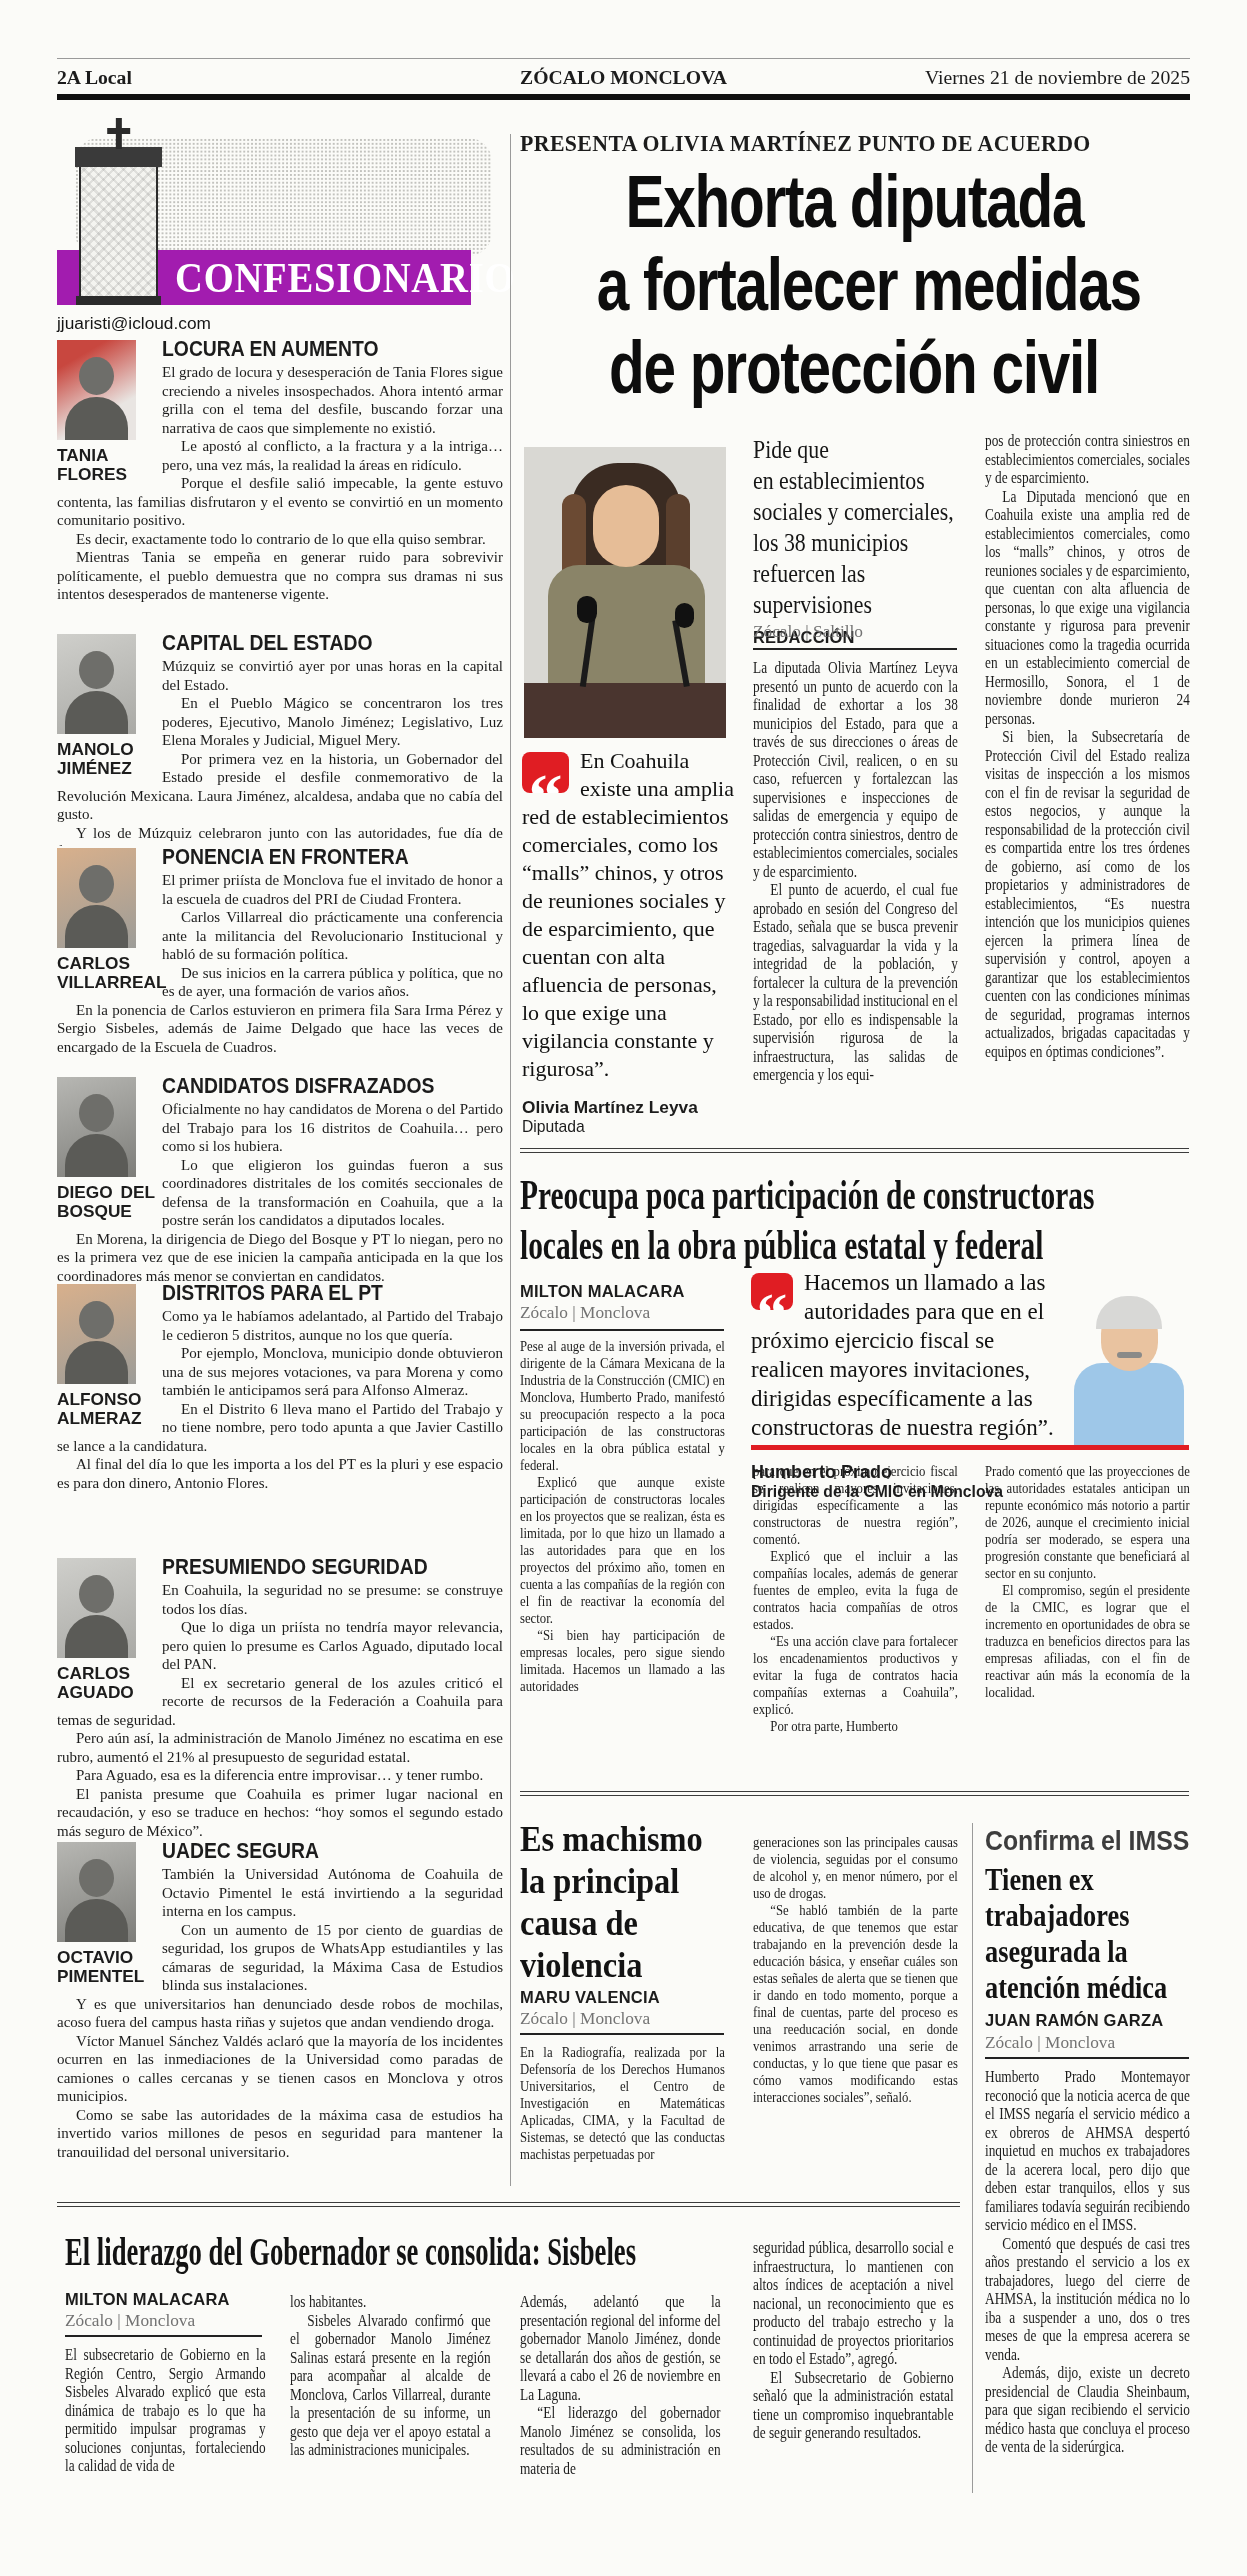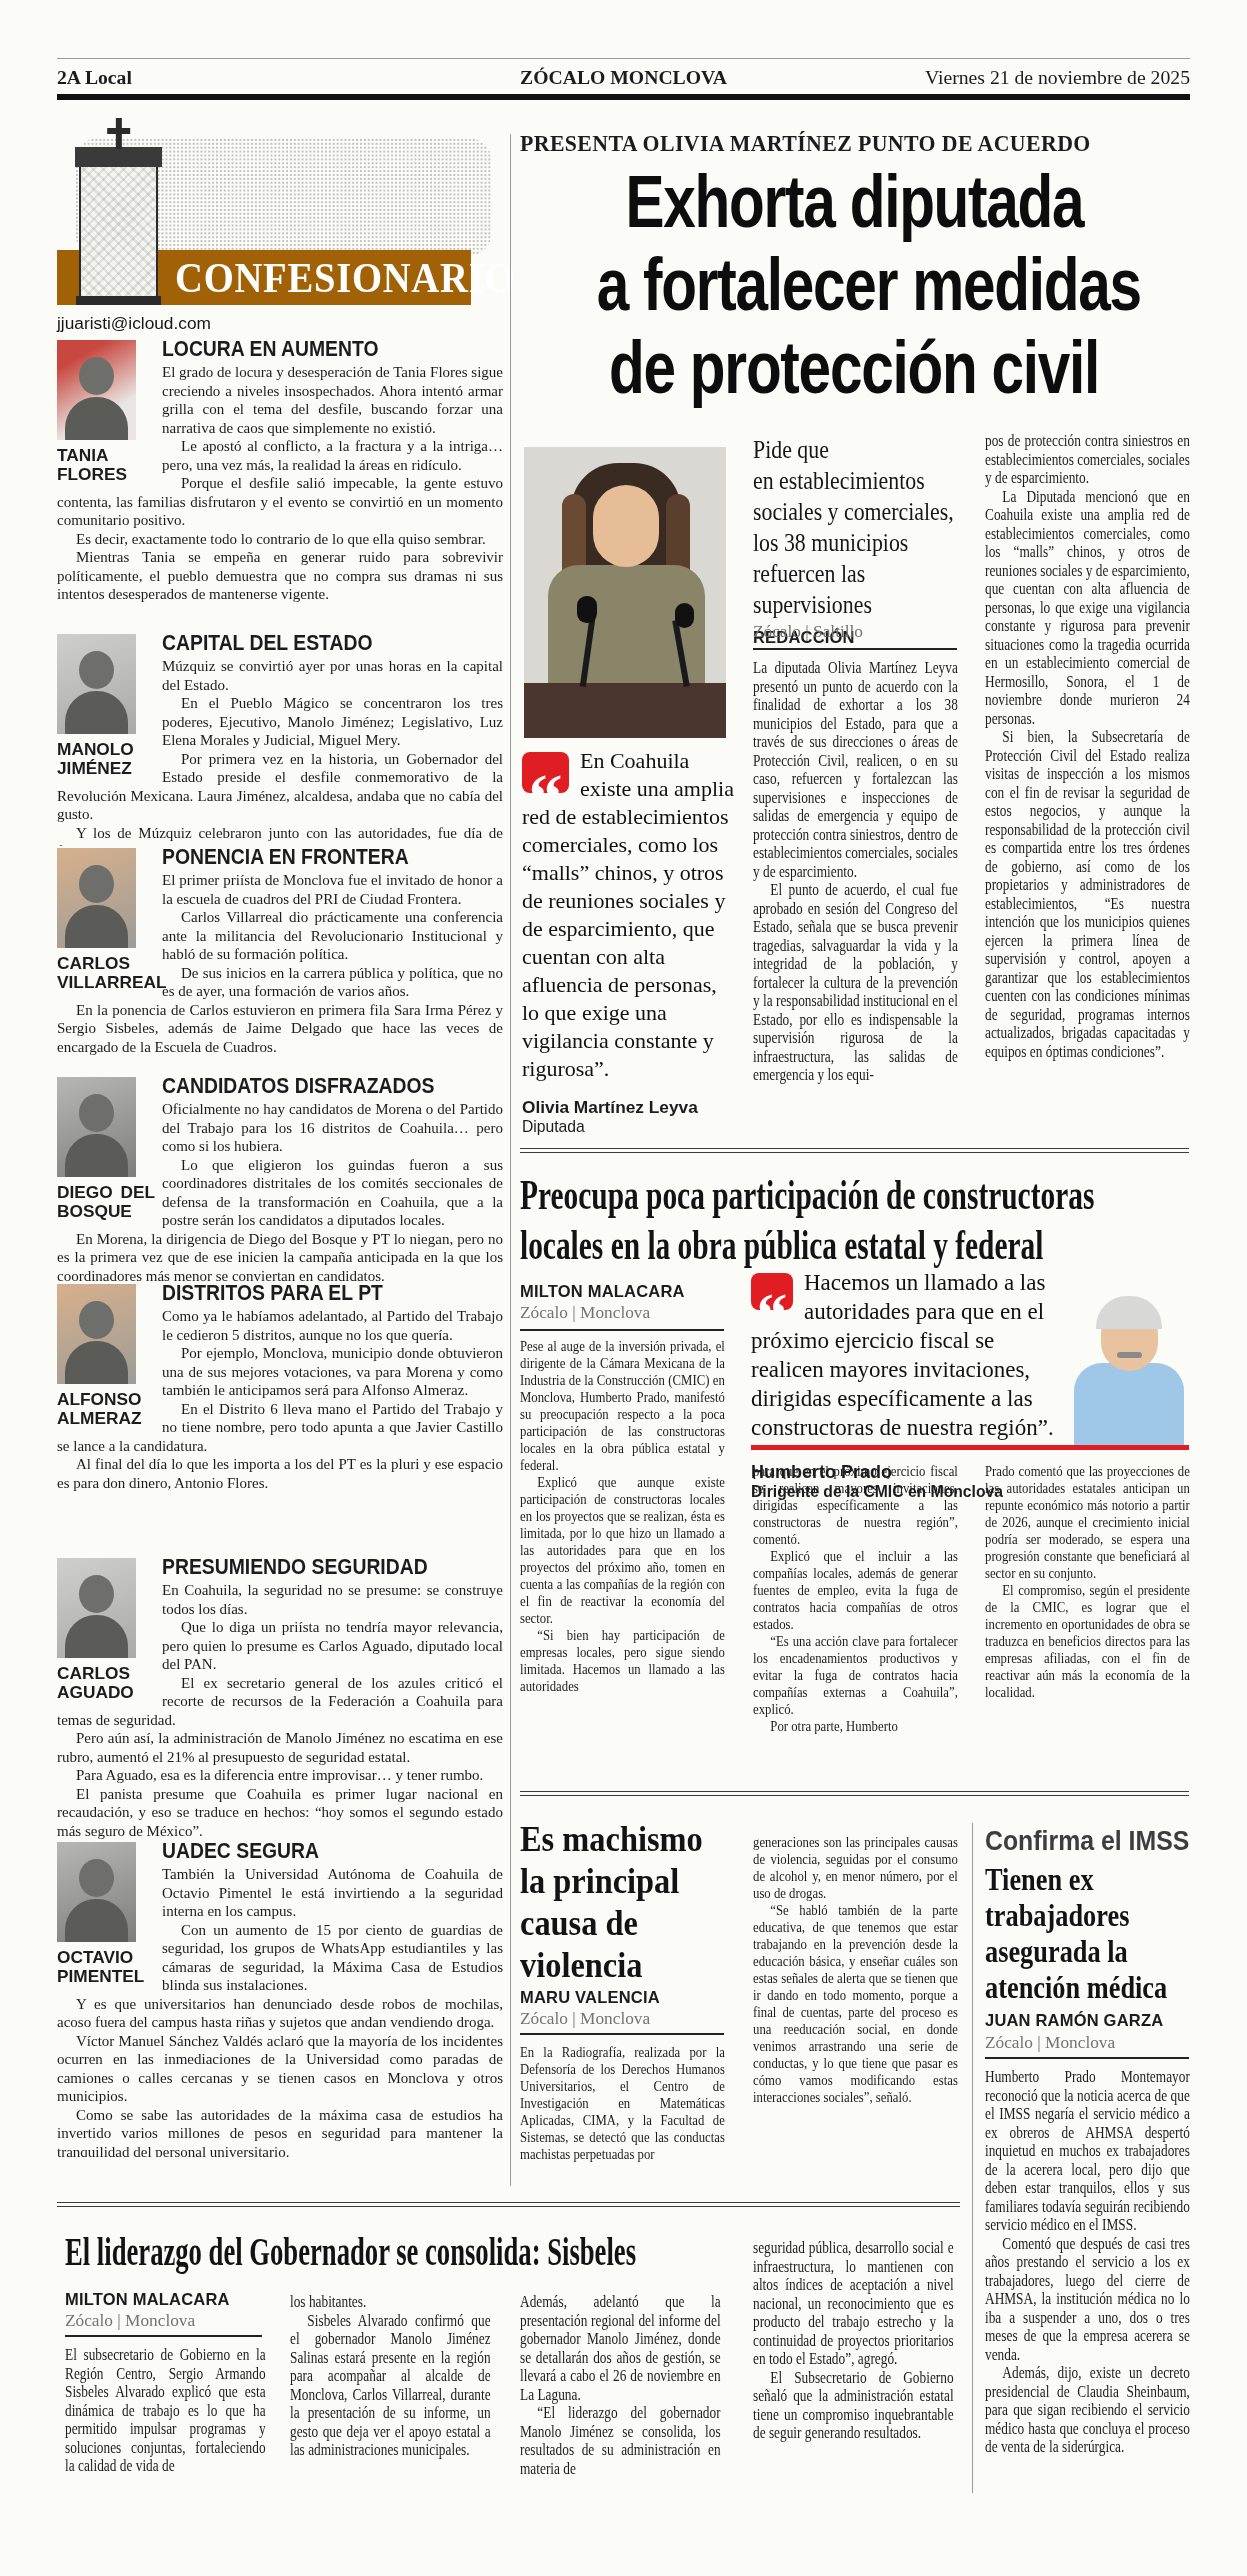--- a/index.html
+++ b/index.html
@@ -11,21 +11,21 @@
   .thickbar{height:6.3px;background:#101010;}
   .hdr-label{font-family:"Liberation Serif",serif;font-weight:bold;font-size:19.7px;}
   .hdr-date{font-size:19.7px;}
   
   .dubrule{height:3.1px;border-top:1.6px solid #3c3c3c;border-bottom:1.6px solid #3c3c3c;}
   .byrule{height:1.6px;background:#222;}
   .vrule{width:0.8px;background:#9a9a9a;}
   .redrule{height:4.7px;background:#e01d23;}
   
   .halftone{background-image:radial-gradient(#b5b5b0 0.8px, transparent 1.1px);background-size:3.9px 3.9px;opacity:.8;border-radius:23.6px;}
-  .banner{background:#a16207;display:flex;align-items:center;}
+  .banner{background:#a21caf;display:flex;align-items:center;}
   .banner-text{color:#fff;font-family:"Liberation Serif",serif;font-weight:bold;font-size:42px;letter-spacing:0.8px;
                display:inline-block;transform:scaleX(.92);transform-origin:left center;white-space:nowrap;}
   .tower{background:#f4f4f0;border:2.4px solid #2b2b2b;box-sizing:border-box;
          background-image:repeating-linear-gradient(45deg,#55555522 0 2.4px,transparent 2.4px 7px),
                           repeating-linear-gradient(-45deg,#55555522 0 2.4px,transparent 2.4px 7px);}
   .tower .roof{position:absolute;top:-20.4px;left:-6.3px;right:-6.3px;height:20.4px;background:#3a3a3a;}
   .tower .cross{position:absolute;top:-49px;left:50%;width:6.3px;height:31px;background:#2b2b2b;transform:translateX(-50%);}
   .tower .crossbar{position:absolute;top:-39px;left:50%;width:23.6px;height:6.3px;background:#2b2b2b;transform:translateX(-50%);}
   .tower .base{position:absolute;bottom:-7.9px;left:-4.7px;right:-4.7px;height:9.4px;background:#2b2b2b;}
   .email{font-family:"Liberation Sans",sans-serif;font-size:17.3px;color:#151515;}

